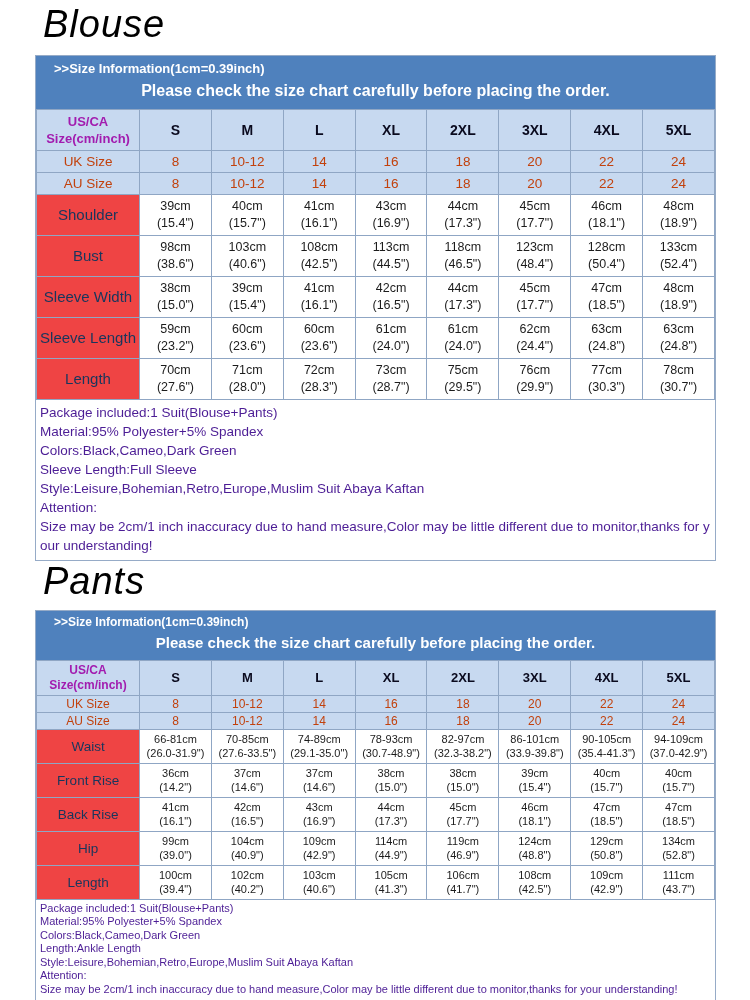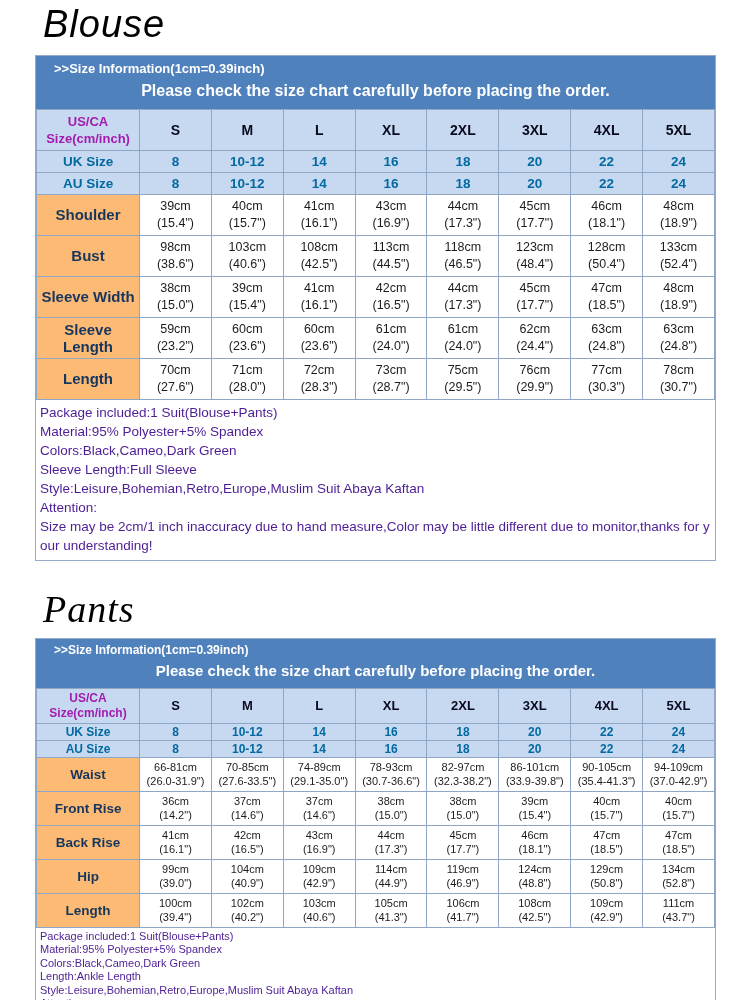--- a/index.html
+++ b/index.html
@@ -1,21 +1,21 @@
 <!DOCTYPE html>
 <html><head>
 <meta charset="utf-8">
 <style>
   html,body{margin:0;padding:0;background:#fff;}
   body{width:750px;font-family:"Liberation Sans",sans-serif;color:#111;}
   #root{padding:4px 34px 12px 35px;}
 
   .title{font-style:italic;font-size:38px;font-weight:400;letter-spacing:1px;
          margin:0 0 9px 8px;color:#000;line-height:1.1;}
-  .section.compact .title{margin-top:28px;margin-bottom:7px;font-family:Liberation Serif, serif;}
+  .section.compact .title{margin-top:0;margin-bottom:7px;}
 
   .box{border:1px solid #96abc7;}
 
   .banner{background:#4f81bd;color:#fff;padding:3px 18px 6px;}
   .banner-l1{font-size:13px;font-weight:700;padding:2px 0 5px;}
   .banner-l2{font-size:16px;font-weight:700;padding:1px 0 3px;text-align:center;}
   .compact .banner-l1{font-size:12px;padding:1px 0 4px;}
   .compact .banner-l2{font-size:15px;}
 
   table.size-table{width:100%;border-collapse:collapse;table-layout:fixed;}
@@ -23,25 +23,25 @@
       vertical-align:middle;padding:1px 2px;}
   .size-table col.c-label{width:15.2%;}
 
   .head-row th{background:#c7d9f0;}
   .corner{font-size:13px;font-weight:700;white-space:pre-line;line-height:17px;
           height:38px;color:#a21caf;}
   .size-header{font-size:14px;font-weight:700;color:#0a0a1e;}
   .compact .corner{font-size:12px;line-height:15px;height:32px;}
   .compact .size-header{font-size:13px;}
 
-  .region-row th,.region-row td{background:#c7d9f0;font-size:13.5px;font-weight:700;
-      height:19px;color:#0369a1;}
+  .region-row th,.region-row td{background:#c7d9f0;font-size:13.5px;font-weight:400;
+      height:19px;color:#c2410c;}
   .compact .region-row th,.compact .region-row td{font-size:12px;height:13px;}
 
-  .mlabel{background:#fdba74;color:#17365d;font-weight:700;font-size:15px;}
+  .mlabel{background:#ef4444;color:#17365d;font-weight:400;font-size:15px;}
   .compact .mlabel{font-size:13.5px;}
   .mval{background:#fff;font-size:12.5px;color:#1c1c1c;white-space:pre-line;
         line-height:17px;height:38px;}
   .compact .mval{font-size:11px;line-height:14px;height:31px;}
 
   .notes{padding:3px 4px 5px;font-size:13.5px;line-height:19px;color:#4c1d95;}
   .compact .notes{font-size:11px;line-height:13.5px;padding:2px 4px 4px;}
   .note-line{word-break:break-all;}
 </style>
 </head>
@@ -251,21 +251,21 @@
             </tr>
             <tr class="measure-row">
               <th class="mlabel">Waist</th>
               <td class="mval">66-81cm
 (26.0-31.9")</td>
               <td class="mval">70-85cm
 (27.6-33.5")</td>
               <td class="mval">74-89cm
 (29.1-35.0")</td>
               <td class="mval">78-93cm
-(30.7-36.6")</td>
+(30.7-48.9")</td>
               <td class="mval">82-97cm
 (32.3-38.2")</td>
               <td class="mval">86-101cm
 (33.9-39.8")</td>
               <td class="mval">90-105cm
 (35.4-41.3")</td>
               <td class="mval">94-109cm
 (37.0-42.9")</td>
             </tr>
             <tr class="measure-row">

